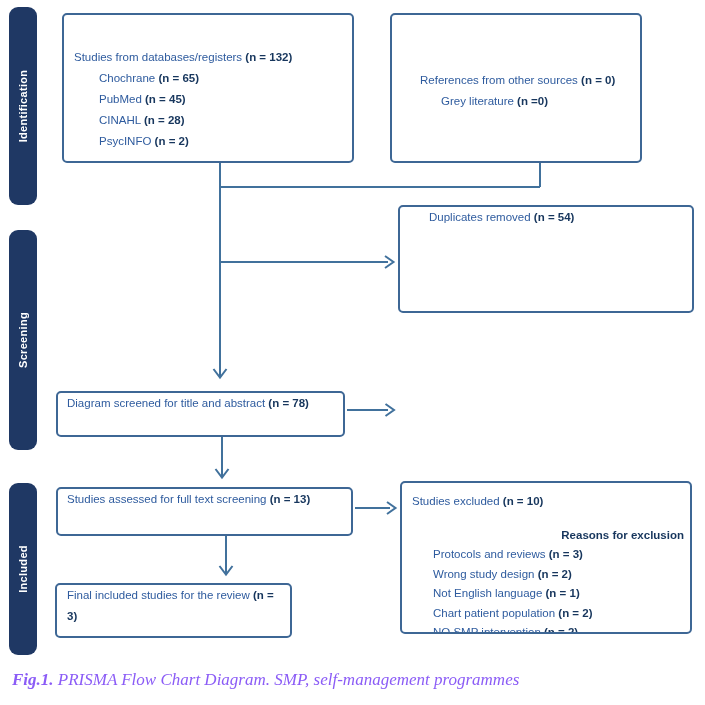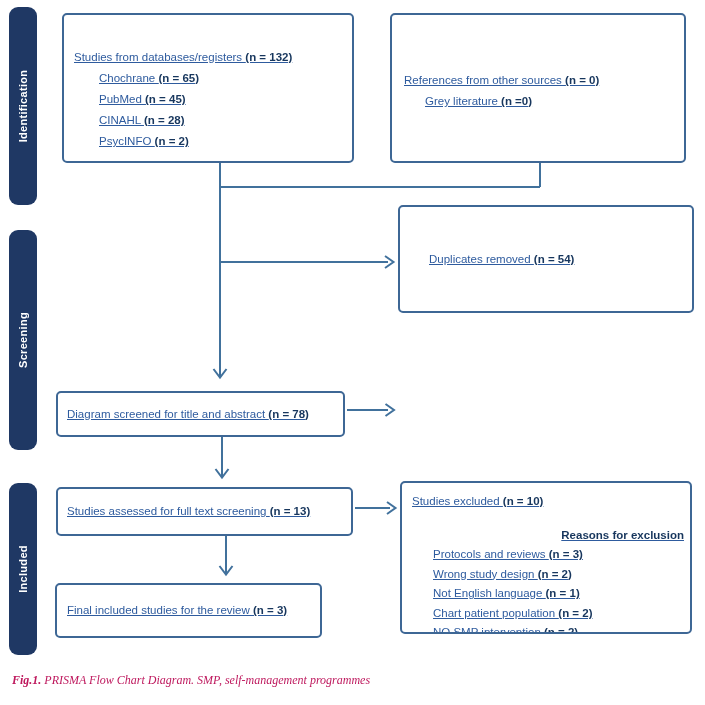--- a/index.html
+++ b/index.html
@@ -29,38 +29,37 @@
   
   .fbox{
     position:absolute;
     background:#fff;
     border:2px solid var(--border);
     border-radius:5px;
     box-sizing:border-box;
     font-size:11.5px;
     color:var(--blue);
     overflow:hidden;
-    text-decoration:underline;
   }
   .fbox .ln{line-height:21px;}
   .t{color:var(--blue);}
   .n{color:var(--navy);font-weight:bold;}
   .hd{color:var(--navy);font-weight:bold;text-align:right;}
   .ind{padding-left:25px;}
   .ind2{padding-left:21px;}
-  .vcenter{display:flex;flex-direction:column;justify-content:center;}
+  .vcenter{display:flex;flex-direction:column;justify-content:flex-start;}
 
   #svg-connectors{position:absolute;left:0;top:0;width:705px;height:705px;pointer-events:none;}
   #svg-connectors *{stroke:var(--line);stroke-width:2;fill:none;}
 
   
   #caption{
     position:absolute;left:12px;top:669px;width:680px;
     font-family:"Liberation Serif", serif;
-    font-style:italic;font-size:12px;color:#be185d;line-height:22px;
+    font-style:italic;font-size:17px;color:#8b5cf6;line-height:22px;
   }
   #caption .cap-prefix{font-weight:bold;}
 </style>
 </head>
 <body>
 
 <div id="stage">
 
   <svg id="svg-connectors" viewBox="0 0 705 705">
     <line x1="220" y1="163" x2="220" y2="377"></line>
@@ -90,21 +89,21 @@
   </div>
 
   <div class="fbox" style="left:62px;top:13px;width:292px;height:150px;padding:32px 6px 0 10px;">
     <div class="ln"><span class="t">Studies from databases/registers </span><span class="n">(n = 132)</span></div>
     <div class="ln ind"><span class="t">Chochrane </span><span class="n">(n = 65)</span></div>
     <div class="ln ind"><span class="t">PubMed </span><span class="n">(n = 45)</span></div>
     <div class="ln ind"><span class="t">CINAHL </span><span class="n">(n = 28)</span></div>
     <div class="ln ind"><span class="t">PsycINFO </span><span class="n">(n = 2)</span></div>
   </div>
 
-  <div class="fbox" style="left:390px;top:13px;width:296px;height:150px;padding:55px 6px 0 12px;">
+  <div class="fbox" style="left:390px;top:13px;width:252px;height:150px;padding:55px 6px 0 28px;">
     <div class="ln"><span class="t">References from other sources </span><span class="n">(n = 0)</span></div>
     <div class="ln ind2"><span class="t">Grey literature </span><span class="n">(n =0)</span></div>
   </div>
 
   <div class="fbox vcenter" style="left:398px;top:205px;width:296px;height:108px;padding:0 6px 0 29px;">
     <div class="ln"><span class="t">Duplicates removed </span><span class="n">(n = 54)</span></div>
   </div>
 
   <div class="fbox vcenter" style="left:56px;top:391px;width:289px;height:46px;padding:0 6px 0 9px;">
     <div class="ln"><span class="t">Diagram screened for title and abstract </span><span class="n">(n = 78)</span></div>
@@ -119,21 +118,21 @@
     <div><span class="t">Studies excluded </span><span class="n">(n = 10)</span></div>
     <div style="height:14px;"></div>
     <div class="hd">Reasons for exclusion</div>
     <div class="ind2"><span class="t">Protocols and reviews </span><span class="n">(n = 3)</span></div>
     <div class="ind2"><span class="t">Wrong study design </span><span class="n">(n = 2)</span></div>
     <div class="ind2"><span class="t">Not English language </span><span class="n">(n = 1)</span></div>
     <div class="ind2"><span class="t">Chart patient population </span><span class="n">(n = 2)</span></div>
     <div class="ind2"><span class="t">NO SMP intervention </span><span class="n">(n = 2)</span></div>
   </div>
 
-  <div class="fbox vcenter" style="left:55px;top:583px;width:267px;height:55px;padding:0 6px 0 10px;">
+  <div class="fbox vcenter" style="left:55px;top:583px;width:237px;height:55px;padding:0 6px 0 10px;">
     <div class="ln"><span class="t">Final included studies for the review </span><span class="n">(n = 3)</span></div>
   </div>
 
   <div id="caption">
     <span class="cap-prefix">Fig.1.</span><span> PRISMA Flow Chart Diagram. SMP, self-management programmes</span>
   </div>
 
 </div>
 
 </body></html>

